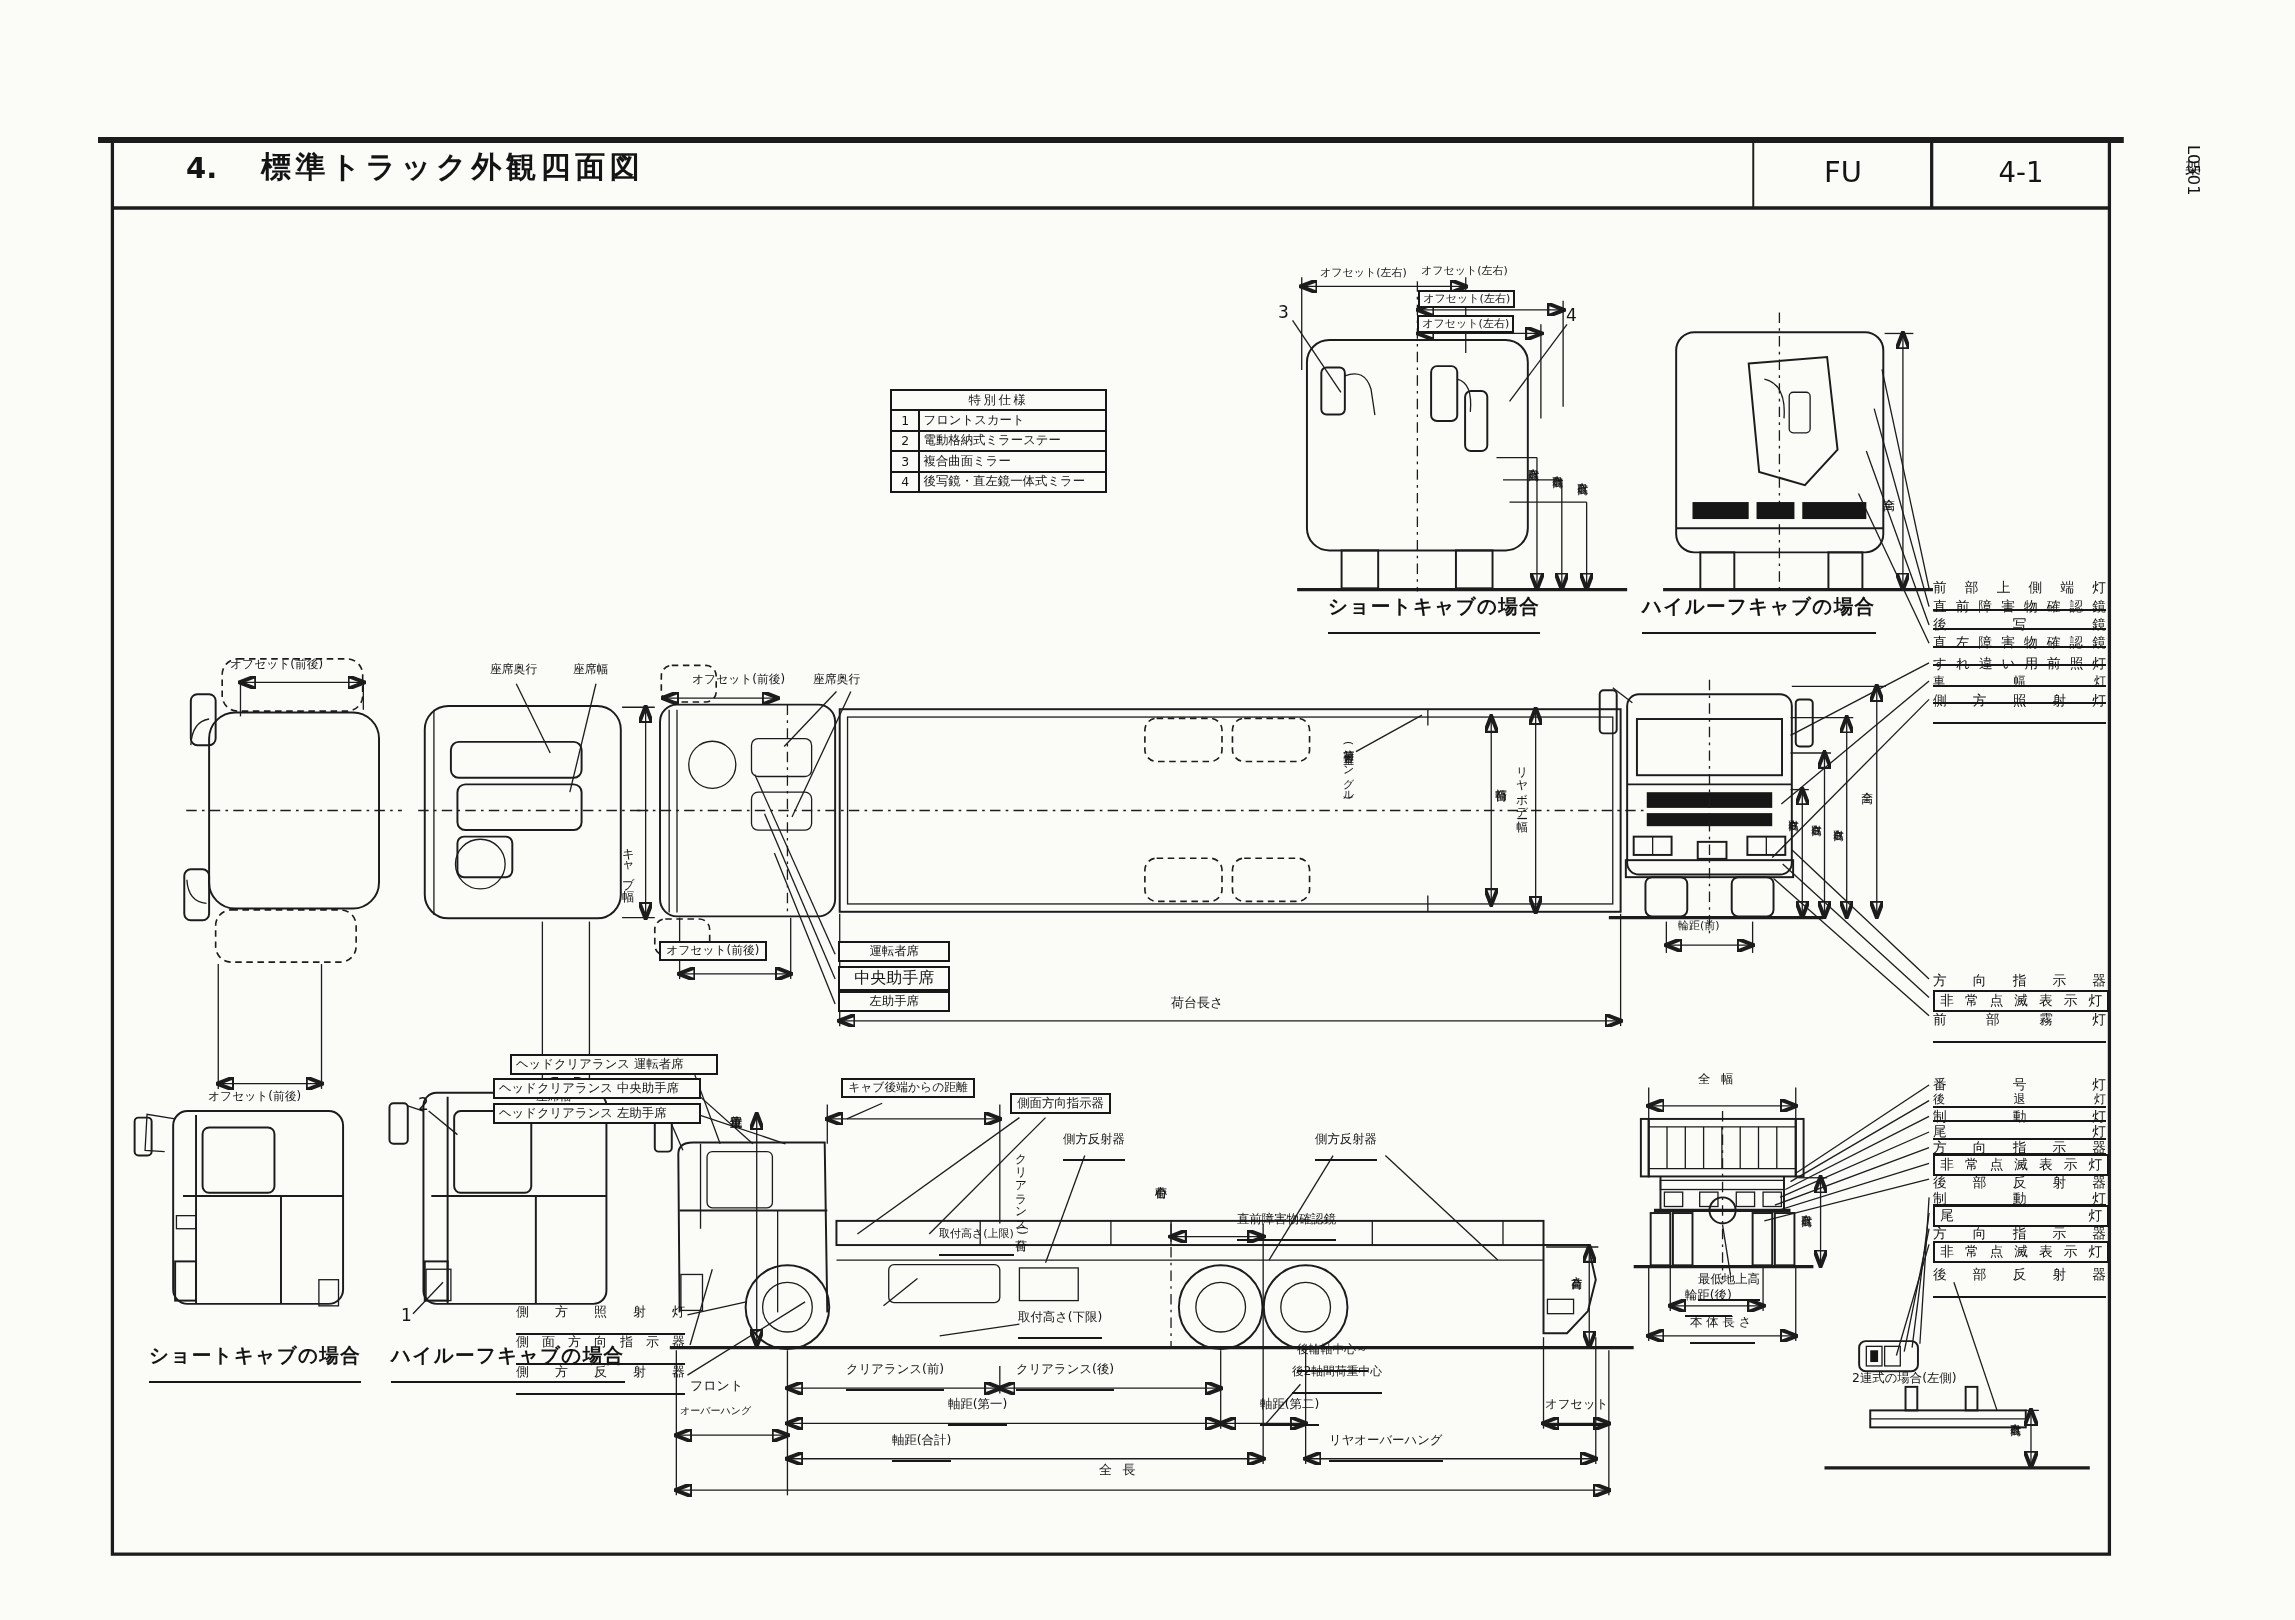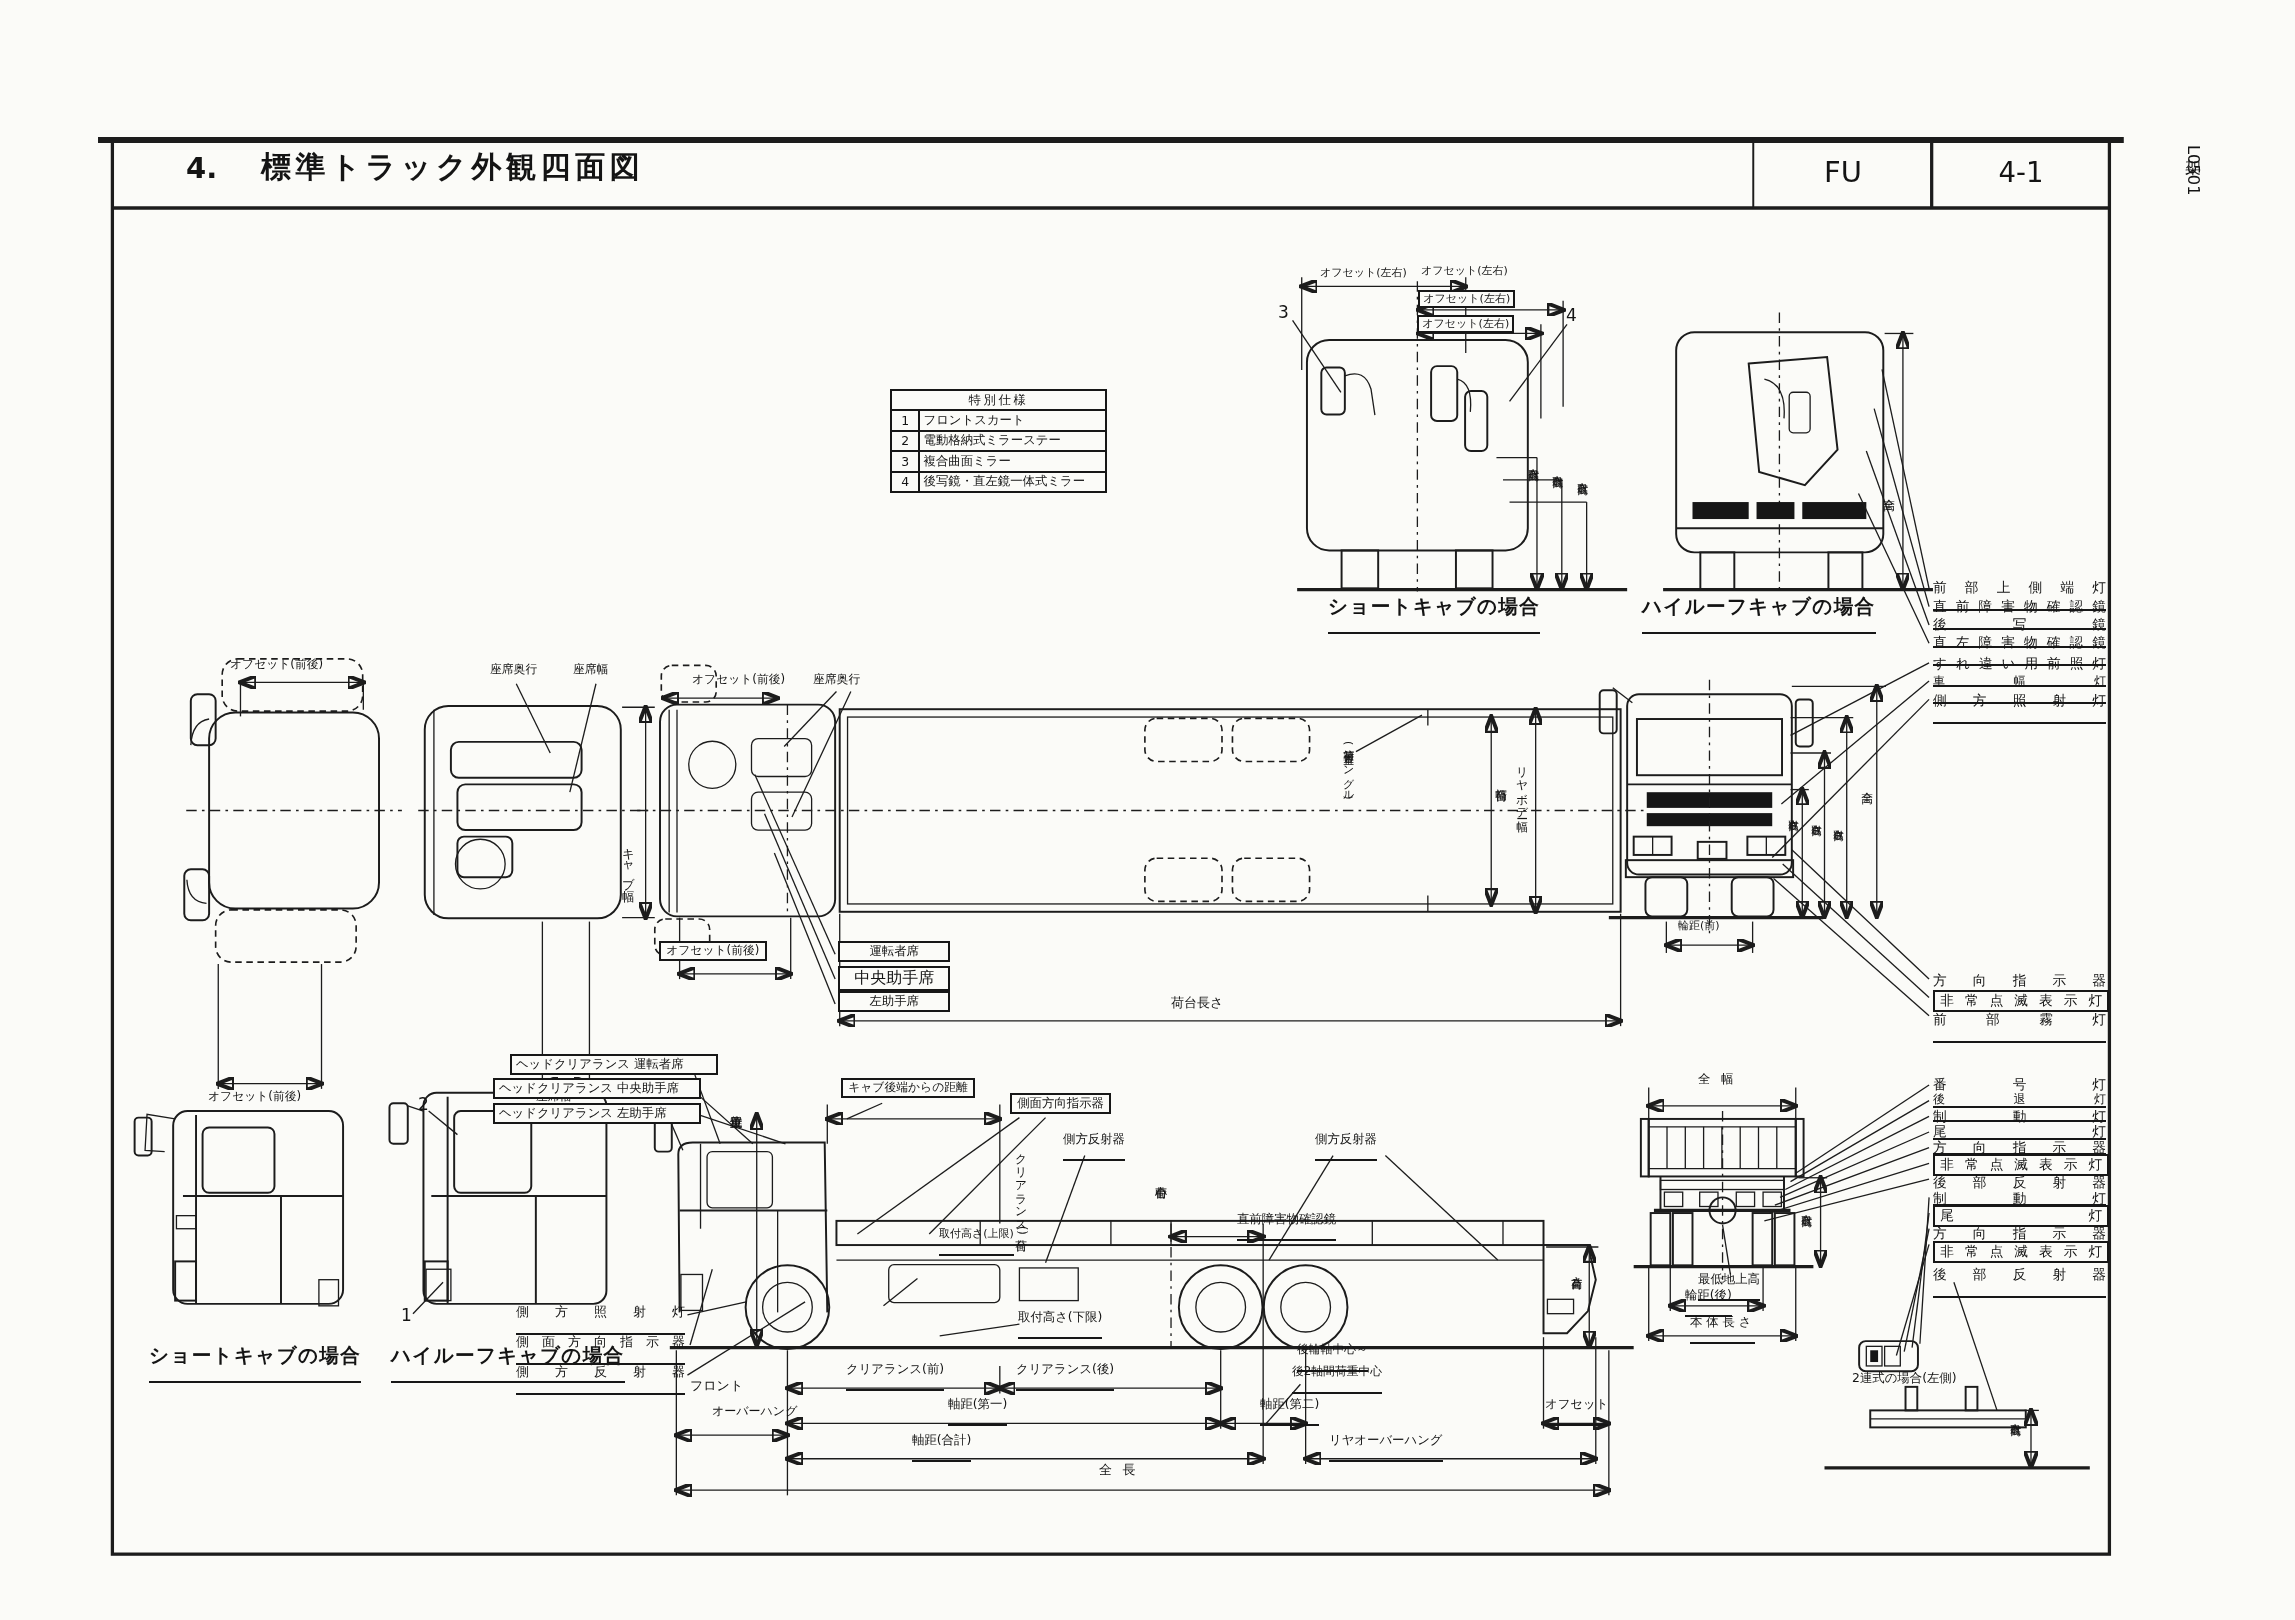--- a/index.html
+++ b/index.html
@@ -520,26 +520,26 @@
 <div class="lbl v" style="left:1154px;top:1177px;font-size:11.8px;">荷台中心</div>
 <div class="lbl u" style="left:1237px;top:1212px;font-size:12.4px;">直前障害物確認鏡</div>
 <div class="lbl u" style="left:1315px;top:1132px;font-size:12.4px;">側方反射器</div>
 <div class="lbl v" style="left:1569px;top:1269px;font-size:11px;">荷台高さ</div>
 <div class="lbl u" style="left:915px;top:1228px;font-size:11px;margin-left:24px;">取付高さ(上限)</div>
 <div class="lbl u" style="left:1018px;top:1310px;font-size:12.4px;">取付高さ(下限)</div>
 <div class="lbl u just" style="left:516px;top:1305px;width:169px;font-size:13px;">側方照射灯</div>
 <div class="lbl u just" style="left:516px;top:1335px;width:169px;font-size:13px;">側面方向指示器</div>
 <div class="lbl u just" style="left:516px;top:1365px;width:169px;font-size:13px;">側方反射器</div>
 <div class="lbl" style="left:690px;top:1379px;font-size:13px;">フロント</div>
-<div class="lbl" style="left:680px;top:1405px;font-size:12px;margin-left:32px;">オーバーハング</div>
+<div class="lbl" style="left:680px;top:1405px;font-size:10px;">オーバーハング</div>
 <div class="lbl u" style="left:846px;top:1362px;font-size:12.4px;">クリアランス(前)</div>
 <div class="lbl u" style="left:1016px;top:1362px;font-size:12.4px;">クリアランス(後)</div>
 <div class="lbl u" style="left:948px;top:1397px;font-size:12.4px;">軸距(第一)</div>
 <div class="lbl u" style="left:1260px;top:1397px;font-size:12.4px;">軸距(第二)</div>
 <div class="lbl u" style="left:1545px;top:1397px;font-size:12.4px;">オフセット</div>
-<div class="lbl u" style="left:912px;top:1433px;font-size:12.4px;">軸距(合計)</div>
+<div class="lbl u" style="left:892px;top:1433px;font-size:12.4px;">軸距(合計)</div>
 <div class="lbl u" style="left:1329px;top:1433px;font-size:12.4px;">リヤオーバーハング</div>
 <div class="lbl" style="left:1099px;top:1463px;font-size:13px;letter-spacing:10.5px;">全長</div>
 <div class="lbl u" style="left:1297px;top:1343px;font-size:11.8px;">後輪軸中心～</div>
 <div class="lbl u" style="left:1292px;top:1365px;font-size:11.8px;">後2軸間荷重中心</div>
 
 </div>
 
 
 </body></html>

